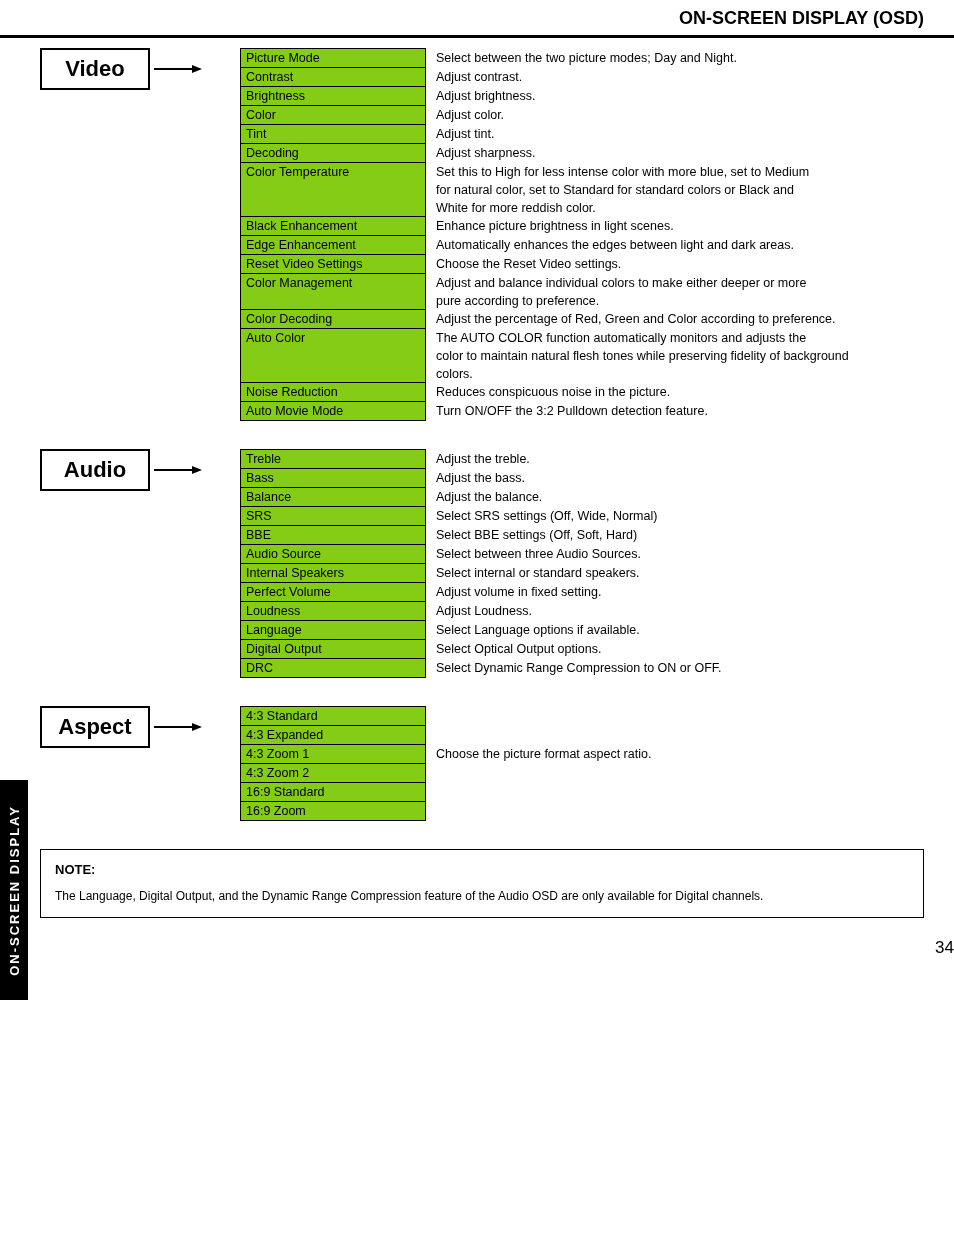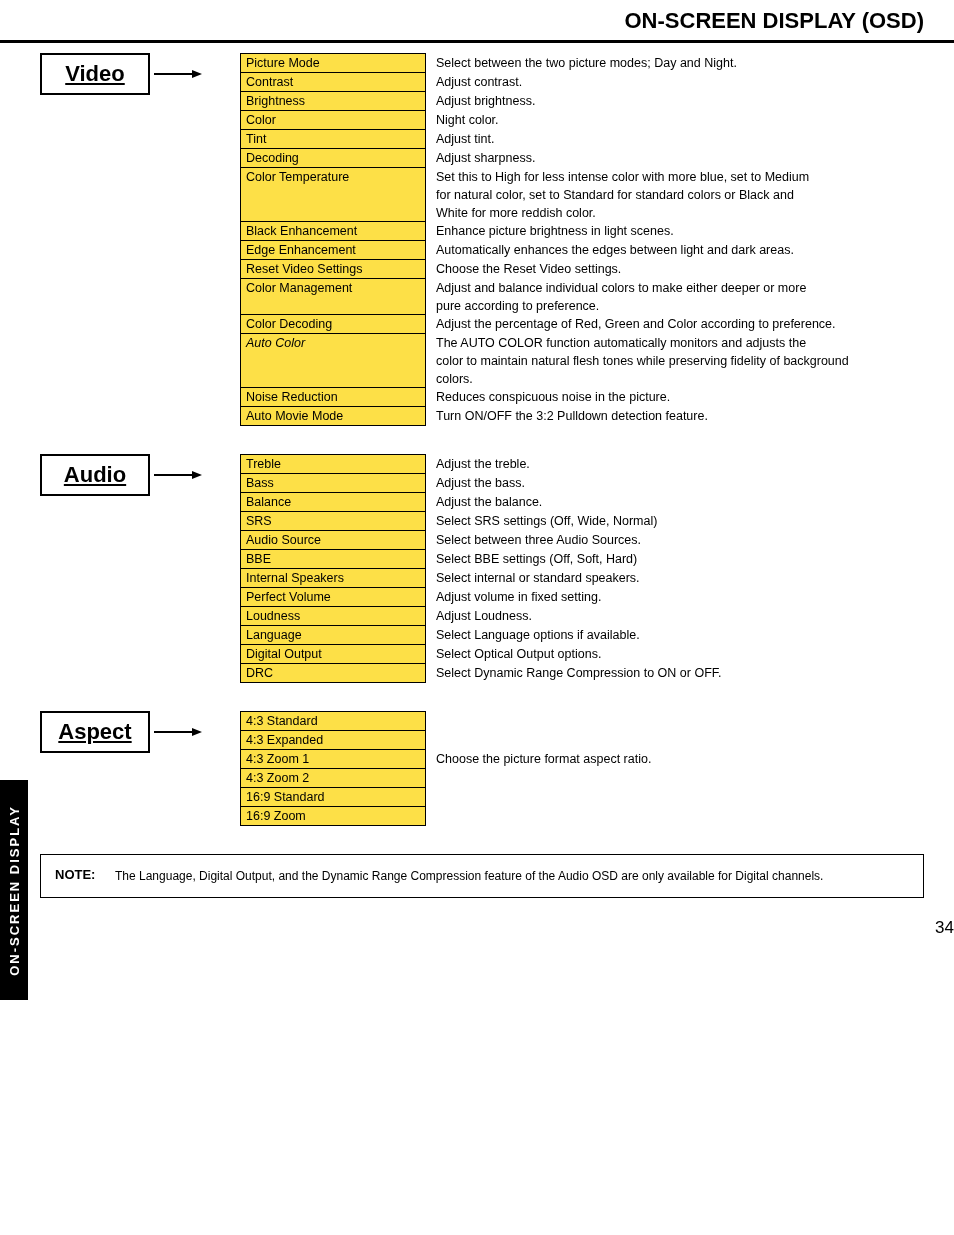--- a/index.html
+++ b/index.html
@@ -37,21 +37,21 @@
     }
 
     
     .page-header {
       border-bottom: 3px solid #000;
       text-align: right;
       padding: 8px 30px 6px 30px;
       margin-bottom: 10px;
     }
     .page-title {
-      font-size: 22px;
+      font-size: 18px;
       font-weight: bold;
     }
 
     
     .content-area {
       padding: 0 30px 0 40px;
     }
 
     
     .section {
@@ -68,21 +68,20 @@
       flex-shrink: 0;
     }
     .section-label-box {
       border: 2px solid #000;
       padding: 6px 14px;
       font-size: 22px;
       font-weight: bold;
       min-width: 110px;
       text-align: center;
       background: #fff;
-      text-decoration: underline;
     }
     .arrow {
       display: flex;
       align-items: center;
       margin-left: 4px;
       font-size: 18px;
       color: #000;
     }
 
     
@@ -96,21 +95,21 @@
     }
     table td {
       padding: 2px 6px;
       vertical-align: top;
       font-size: 12.5px;
     }
     .col-item {
       border: 1px solid #000;
       width: 185px;
       min-width: 185px;
-      background: #fde047;
+      background: #84cc16;
       padding: 2px 5px;
       vertical-align: top;
     }
     .col-desc {
       border: none;
       padding-left: 10px;
       vertical-align: top;
     }
     
     table tr td.col-desc {
@@ -119,20 +118,21 @@
     }
 
     
     .note-section {
       border: 1px solid #000;
       margin: 20px 30px 20px 40px;
       padding: 12px 14px;
       display: flex;
       align-items: flex-start;
       gap: 10px;
+      flex-direction: column;
     }
     .note-label {
       font-weight: bold;
       font-size: 13px;
       white-space: nowrap;
       min-width: 50px;
     }
     .note-text {
       font-size: 12px;
       line-height: 1.5;
@@ -183,21 +183,21 @@
             <td class="col-desc">Adjust contrast.</td>
           </tr>
 
           <tr>
             <td class="col-item">Brightness</td>
             <td class="col-desc">Adjust brightness.</td>
           </tr>
 
           <tr>
             <td class="col-item">Color</td>
-            <td class="col-desc">Night color.</td>
+            <td class="col-desc">Adjust color.</td>
           </tr>
 
           <tr>
             <td class="col-item">Tint</td>
             <td class="col-desc">Adjust tint.</td>
           </tr>
 
           <tr>
             <td class="col-item">Decoding</td>
             <td class="col-desc">Adjust sharpness.</td>
@@ -236,21 +236,21 @@
           <tr>
             <td class="col-desc">pure according to preference.</td>
           </tr>
 
           <tr>
             <td class="col-item">Color Decoding</td>
             <td class="col-desc">Adjust the percentage of Red, Green and Color according to preference.</td>
           </tr>
 
           <tr>
-            <td class="col-item" rowspan="3" style="vertical-align:top;font-style:italic;">Auto Color</td>
+            <td class="col-item" rowspan="3" style="vertical-align:top;">Auto Color</td>
             <td class="col-desc">The AUTO COLOR function automatically monitors and adjusts the</td>
           </tr>
           <tr>
             <td class="col-desc">color to maintain natural flesh tones while preserving fidelity of background</td>
           </tr>
           <tr>
             <td class="col-desc">colors.</td>
           </tr>
 
           <tr>
@@ -290,26 +290,26 @@
           </tr>
           <tr>
             <td class="col-item">Balance</td>
             <td class="col-desc">Adjust the balance.</td>
           </tr>
           <tr>
             <td class="col-item">SRS</td>
             <td class="col-desc">Select SRS settings (Off, Wide, Normal)</td>
           </tr>
           <tr>
+            <td class="col-item">BBE</td>
+            <td class="col-desc">Select BBE settings (Off, Soft, Hard)</td>
+          </tr>
+          <tr>
             <td class="col-item">Audio Source</td>
             <td class="col-desc">Select between three Audio Sources.</td>
-          </tr>
-          <tr>
-            <td class="col-item">BBE</td>
-            <td class="col-desc">Select BBE settings (Off, Soft, Hard)</td>
           </tr>
           <tr>
             <td class="col-item">Internal Speakers</td>
             <td class="col-desc">Select internal or standard speakers.</td>
           </tr>
           <tr>
             <td class="col-item">Perfect Volume</td>
             <td class="col-desc">Adjust volume in fixed setting.</td>
           </tr>
           <tr>

